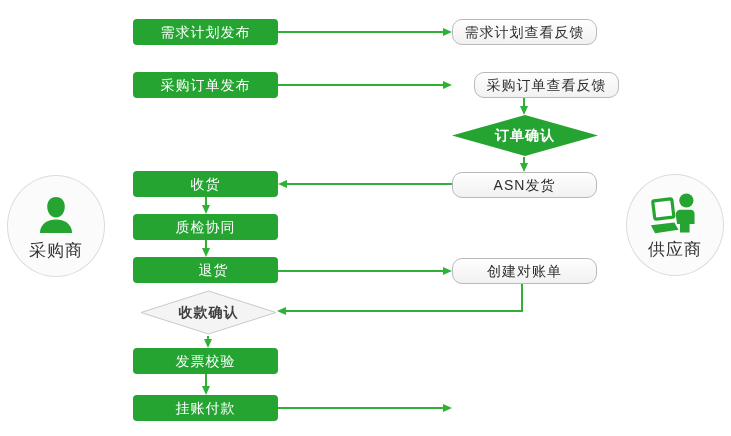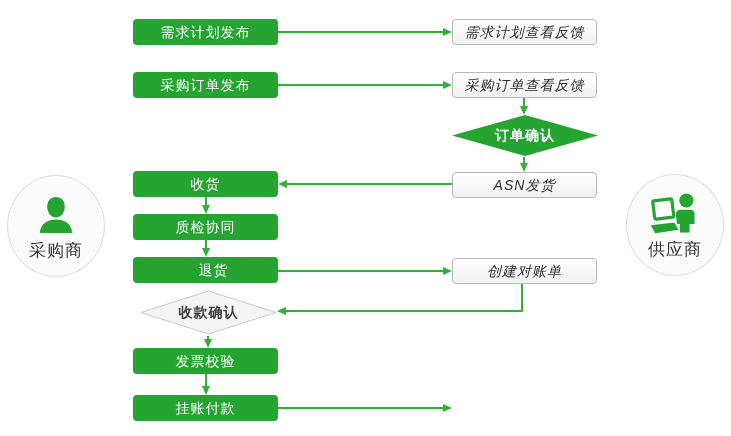--- a/index.html
+++ b/index.html
@@ -8,21 +8,21 @@
     font-family:"Liberation Sans","DejaVu Sans",sans-serif;
   }
   .connectors{position:absolute;left:0;top:0;pointer-events:none;}
   .node{
     position:absolute;box-sizing:border-box;width:145px;height:26px;line-height:26px;
     text-align:center;font-size:14px;letter-spacing:1px;white-space:nowrap;
   }
   .node.green{background:#25a432;color:#ffffff;border-radius:4px;text-align:center;}
   .node.white{
     background:linear-gradient(#fefefe,#f1f1f1);border:1px solid #b9b9b9;
-    color:#2d2d2d;border-radius:4px;line-height:24px;font-style:italic;
+    color:#2d2d2d;border-radius:10px;line-height:24px;
   }
   .node.red{background:#f15536;color:#ffffff;border-radius:3px;}
   .diamond{position:absolute;}
   .diamond svg{display:block;}
   .diamond .dlabel{
     position:absolute;left:0;top:0;width:100%;height:100%;
     display:flex;align-items:center;justify-content:center;
     font-size:14px;letter-spacing:1px;white-space:nowrap;font-weight:bold;
   }
   .diamond.green-d .dlabel{color:#ffffff;}
@@ -65,21 +65,21 @@
 
   <div class="node green" style="left:133px;top:19px;">需求计划发布</div>
   <div class="node green" style="left:133px;top:72px;">采购订单发布</div>
   <div class="node green" style="left:133px;top:171px;">收货</div>
   <div class="node green" style="left:133px;top:214px;">质检协同</div>
   <div class="node green" style="left:133px;top:257px;padding-left:16px;">退货</div>
   <div class="node green" style="left:133px;top:395px;">挂账付款</div>
   <div class="node green" style="left:133px;top:348px;">发票校验</div>
 
   <div class="node white" style="left:452px;top:19px;">需求计划查看反馈</div>
-  <div class="node white" style="left:452px;top:72px;">采购订单查看反馈</div>
+  <div class="node white" style="left:474px;top:72px;">采购订单查看反馈</div>
   <div class="node white" style="left:452px;top:172px;">ASN发货</div>
   <div class="node white" style="left:452px;top:258px;">创建对账单</div>
 
   <div class="diamond green-d" style="left:452px;top:115px;width:146px;height:41px;">
     <svg width="146" height="41" viewBox="0 0 146 41">
       <polygon points="73,0 146,20.5 73,41 0,20.5" fill="#25a432"></polygon>
     </svg>
     <span class="dlabel">订单确认</span>
   </div>
 

